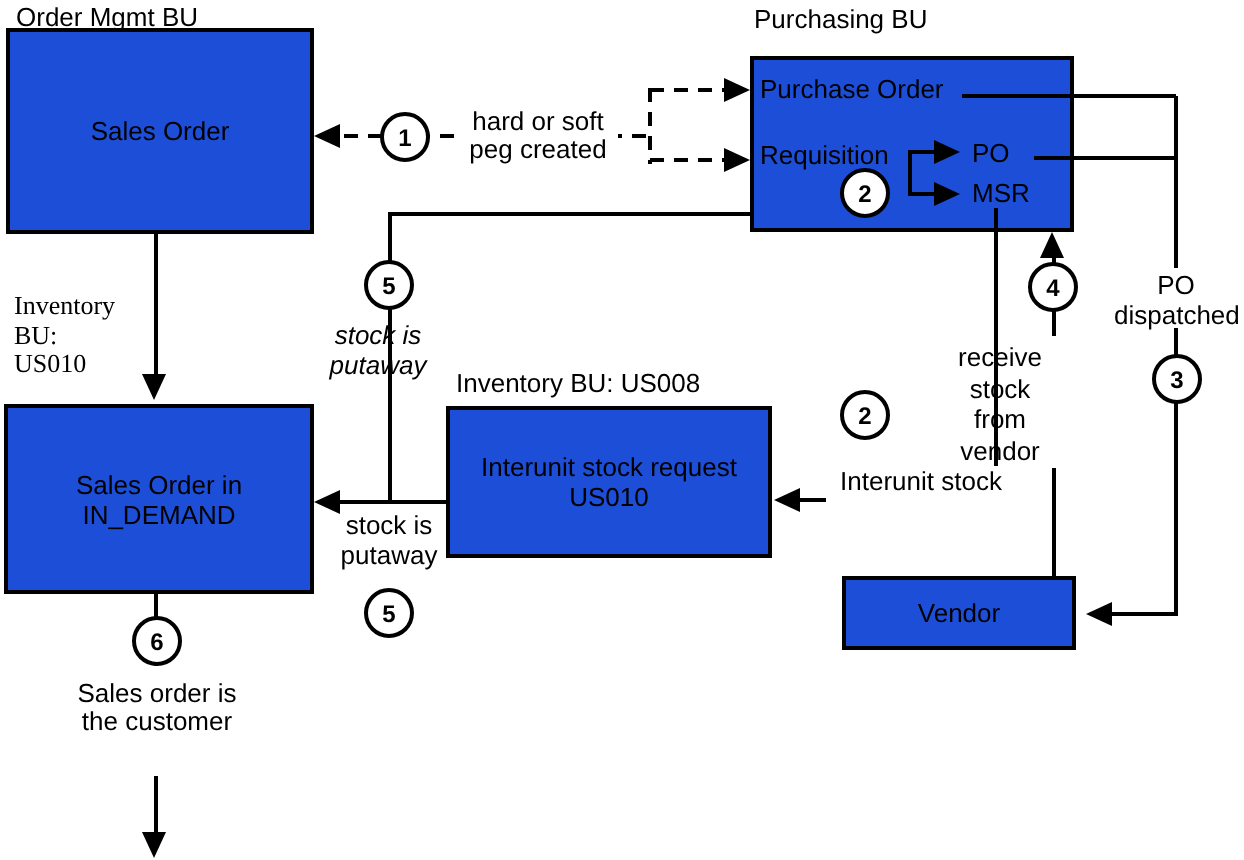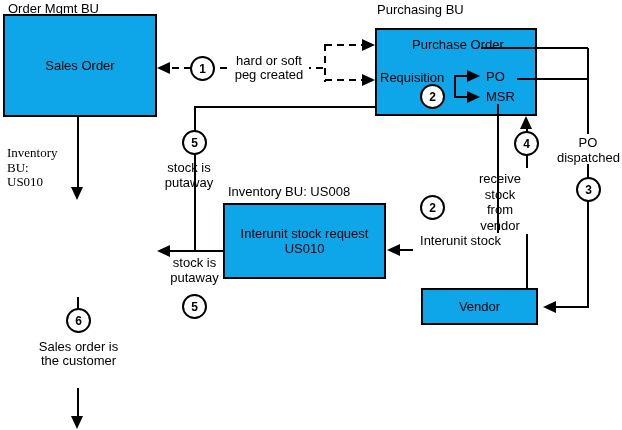--- a/index.html
+++ b/index.html
@@ -1,21 +1,21 @@
 <!DOCTYPE html>
 <html><head>
 <meta charset="utf-8">
 <style>
   html,body{margin:0;padding:0;background:#fff;}
   #canvas{
     position:relative;width:622px;height:430px;background:#fff;overflow:hidden;
     font-family:"Liberation Sans",sans-serif;color:#000;font-size:13px;
   }
   .box{
-    position:absolute;background:#0ea5e9;border:2px solid #000;box-sizing:border-box;
+    position:absolute;background:#1d4ed8;border:2px solid #000;box-sizing:border-box;
     display:flex;align-items:center;justify-content:center;text-align:center;line-height:15px;
   }
   .lbl{position:absolute;line-height:14.5px;white-space:nowrap;}
   .ctr{text-align:center;white-space:normal;}
   .wbg{background:#fff;}
   .hl{position:absolute;height:2px;background:#000;}
   .vl{position:absolute;width:2px;background:#000;}
   .hd{position:absolute;height:2px;background:repeating-linear-gradient(to right,#000 0 7px,transparent 7px 12px);}
   .vd{position:absolute;width:2px;background:repeating-linear-gradient(to bottom,#000 0 7px,transparent 7px 12px);}
   .circle{
@@ -38,33 +38,39 @@
   <div class="lbl" style="left:8px;top:2px;">Order Mgmt BU</div>
   <div class="lbl" style="left:377px;top:3px;">Purchasing BU</div>
   <div class="lbl" style="left:228px;top:185px;">Inventory BU: US008</div>
 
   <div class="box" style="left:3px;top:14px;width:154px;height:103px;">
     <span>Sales Order</span>
   </div>
 
   <div class="box" style="left:375px;top:28px;width:162px;height:88px;"></div>
 
+  <div class="box" style="left:2px;top:202px;width:155px;height:95px;">
+    <span>
+      <span class="blk">Sales Order in</span>
+      <span class="blk">IN_DEMAND</span>
+    </span>
+  </div>
 
   <div class="box" style="left:223px;top:203px;width:163px;height:76px;">
     <span>
       <span class="blk">Interunit stock request</span>
       <span class="blk">US010</span>
     </span>
   </div>
 
   <div class="box" style="left:421px;top:288px;width:117px;height:37px;">
     <span>Vendor</span>
   </div>
 
-  <div class="lbl" style="left:380px;top:38px;margin-left:32px;">Purchase Order</div>
+  <div class="lbl" style="left:380px;top:38px;">Purchase Order</div>
   <div class="lbl" style="left:380px;top:71px;">Requisition</div>
   <div class="lbl" style="left:486px;top:70px;">PO</div>
   <div class="lbl" style="left:486px;top:90px;">MSR</div>
 
   <div class="vl" style="left:454px;top:75px;height:23px;"></div>
   <div class="hl" style="left:455px;top:75px;width:14px;"></div>
   <div class="ar ar-right" style="left:467px;top:70px;"></div>
   <div class="hl" style="left:455px;top:96px;width:14px;"></div>
   <div class="ar ar-right" style="left:467px;top:91px;"></div>
 
@@ -86,21 +92,21 @@
   <div class="vl" style="left:77px;top:116px;height:73px;"></div>
   <div class="ar ar-down" style="left:71px;top:187px;"></div>
   <div class="lbl" style="left:7px;top:146px;font-family:Liberation Serif, serif;">
     <span class="blk">Inventory</span>
     <span class="blk">BU:</span>
     <span class="blk">US010</span>
   </div>
 
   <div class="hl" style="left:194px;top:106px;width:181px;"></div>
   <div class="vl" style="left:194px;top:106px;height:146px;"></div>
-  <div class="lbl ctr" style="left:144px;top:160px;width:90px;line-height:15px;z-index:3;">stock is putaway</div>
+  <div class="lbl ctr" style="left:144px;top:160px;width:90px;line-height:15px;z-index:3;font-style:italic;">stock is putaway</div>
   <div class="hl" style="left:168px;top:250px;width:55px;"></div>
   <div class="ar ar-left" style="left:157px;top:245px;"></div>
   <div class="lbl ctr" style="left:167px;top:256px;width:55px;">
     <span class="blk">stock is</span>
     <span class="blk">putaway</span>
   </div>
 
   <div class="vl" style="left:497px;top:104px;height:129px;"></div>
   <div class="lbl ctr" style="left:412px;top:233px;width:97px;line-height:15.5px;">
     <span class="blk">Interunit stock</span>

